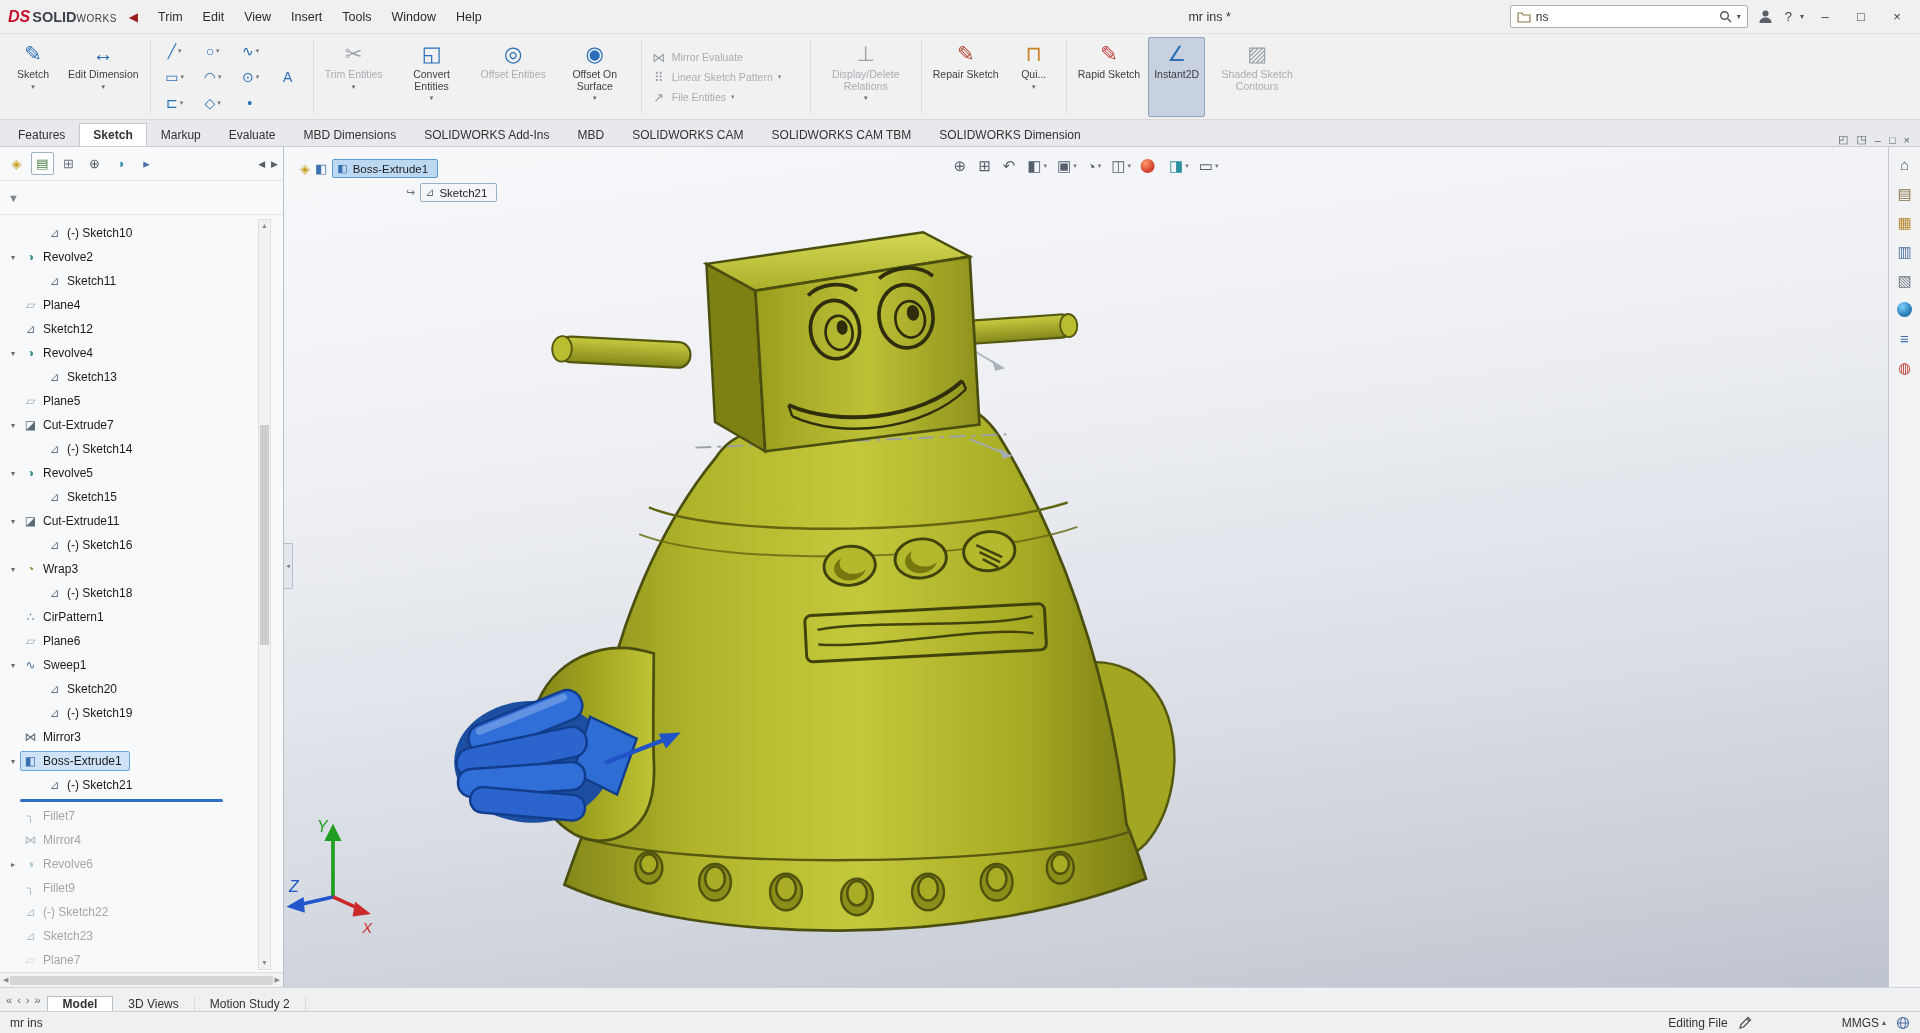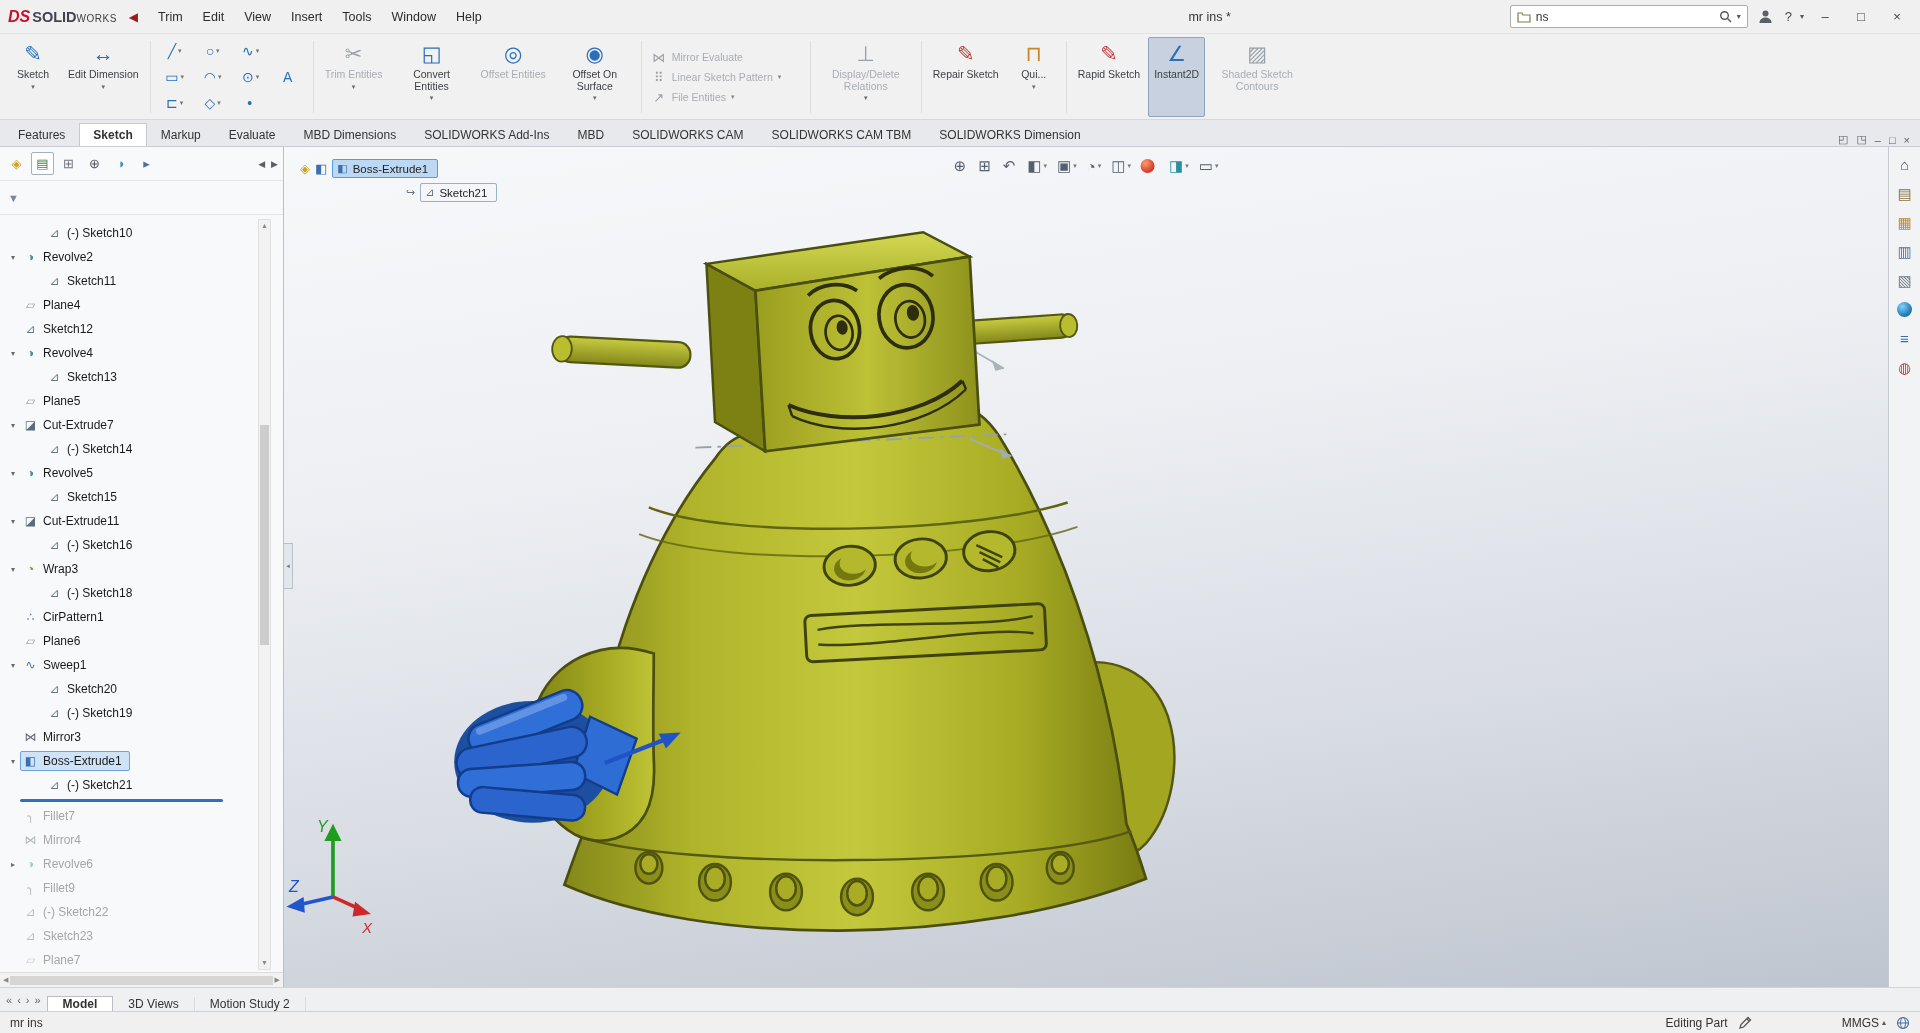--- a/index.html
+++ b/index.html
@@ -917,21 +917,21 @@
 
     <span class="btab active">Model</span>
         <span class="btab">3D Views</span>
         <span class="btab">Motion Study 2</span>
       </span>
   </div>
 
   <div class="statusbar">
     <span>mr ins</span>
     <span class="sb-right">
-      <span>Editing Part</span>
+      <span>Editing File</span>
       <span class="mini-ic">
         <svg width="14" height="14" viewBox="0 0 14 14">
             <path d="M2,12 L3,8.5 L10,1.5 L12.5,4 L5.5,11 Z" fill="none" stroke="#555" stroke-width="1.3"></path>
             <line x1="9" y1="3" x2="11" y2="5" stroke="#555" stroke-width="1.3"></line>
           </svg>
       </span>
       <span class="sb-gap"></span>
       <span class="sb-units">
         <span>MMGS</span>
         <span class="caret-s">▴</span>

